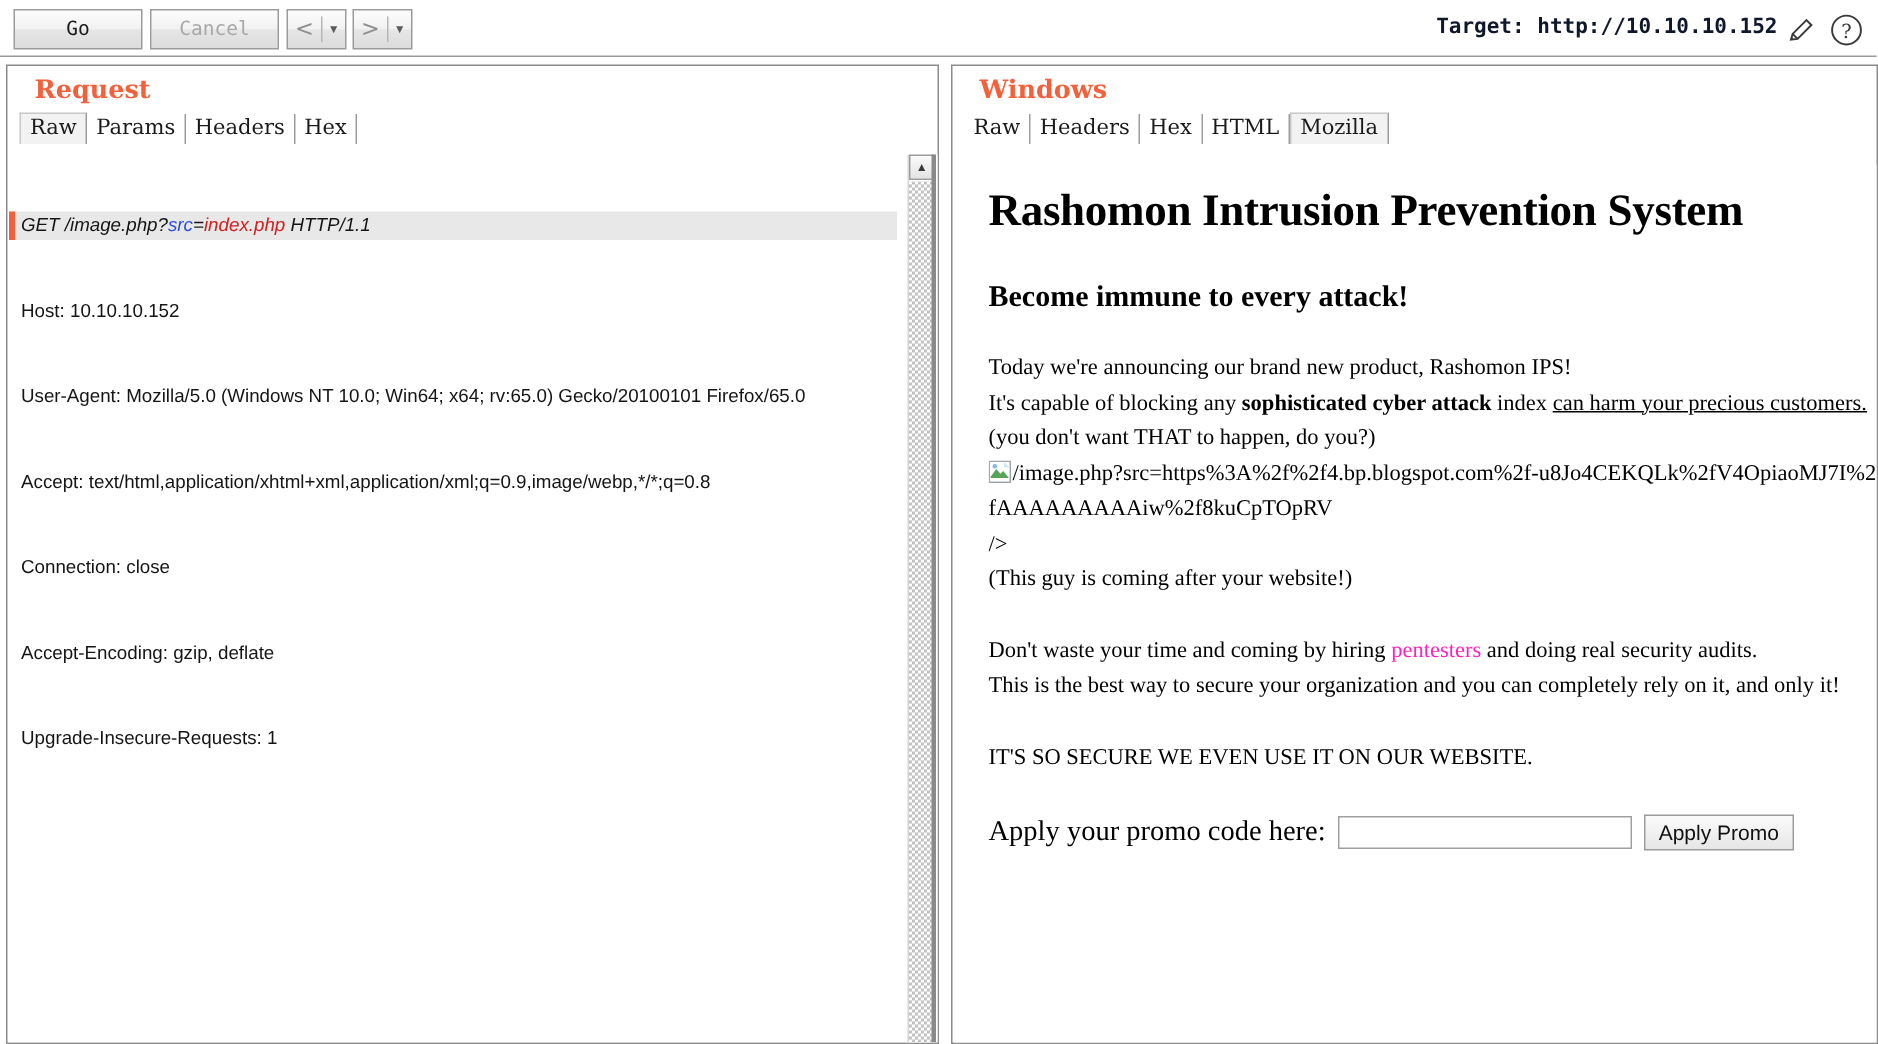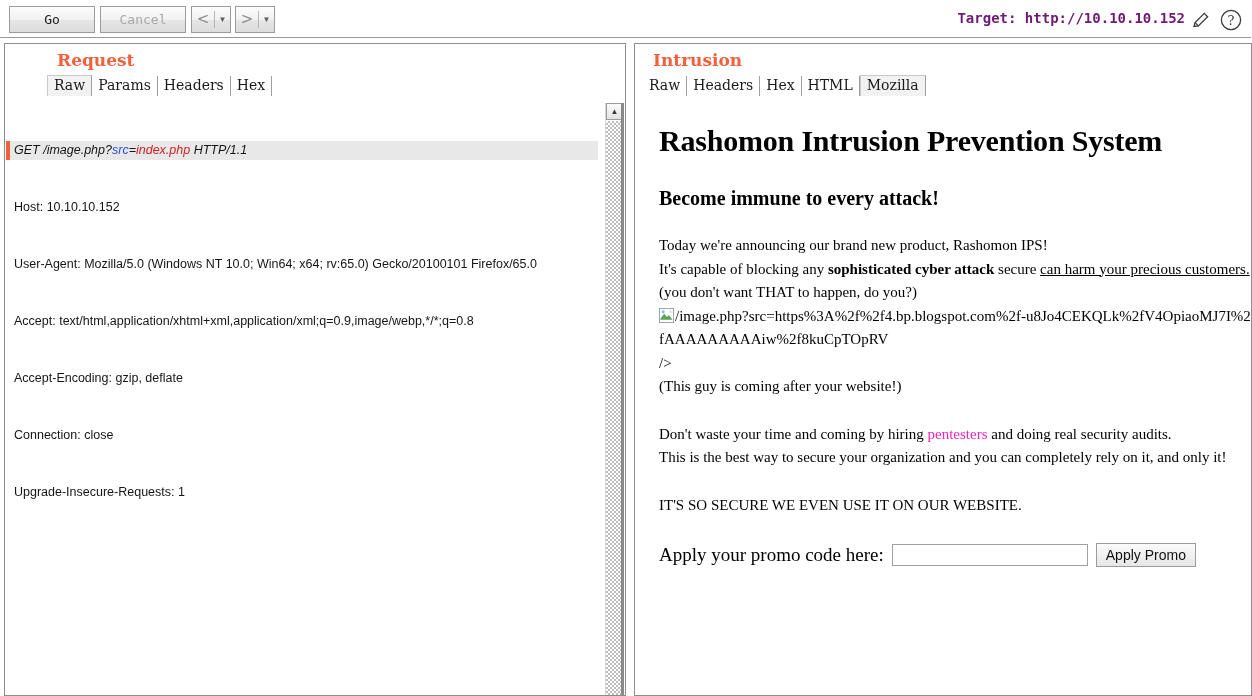--- a/index.html
+++ b/index.html
@@ -67,21 +67,21 @@
     color: #5a5a5a;
     line-height: 25px;
   }
 
   #target-label {
     position: absolute;
     right: 66px; top: 10px;
     font-family: "DejaVu Sans Mono", monospace;
     font-size: 14px;
     font-weight: bold;
-    color: #701a75;
+    color: #0f172a;
     letter-spacing: 0px;
     white-space: nowrap;
   }
   #edit-target-icon {
     position: absolute;
     right: 40px; top: 10px;
     width: 20px; height: 20px;
   }
   #help-icon {
     position: absolute;
@@ -91,21 +91,21 @@
 
   
   .panel {
     position: absolute;
     top: 43px;
     border: 1px solid #8c8c8c;
     box-sizing: border-box;
     background: #ffffff;
     overflow: hidden;
   }
-  #request-panel  { left: 4px;   width: 622px; height: 653px; padding-left: 34px; }
+  #request-panel  { left: 4px;   width: 622px; height: 653px; }
   #response-panel { left: 634px; width: 618px; height: 653px; }
 
   .panel-title {
     font-family: "DejaVu Serif", serif;
     font-weight: bold;
     font-size: 17px;
     color: #f2603c;
     margin: 6px 0 0 18px;
   }
 
@@ -317,52 +317,52 @@
     <div class="tab">Headers</div>
     <div class="tab">Hex</div>
   </div>
 
   <div id="request-body">
     <div id="req-text">
       <div class="reqline first"><span>GET /image.php?</span><span class="tok-param">src</span><span>=</span><span class="tok-value">index.php</span><span> HTTP/1.1</span></div>
       <div class="reqline">Host: 10.10.10.152</div>
       <div class="reqline">User-Agent: Mozilla/5.0 (Windows NT 10.0; Win64; x64; rv:65.0) Gecko/20100101 Firefox/65.0</div>
       <div class="reqline">Accept: text/html,application/xhtml+xml,application/xml;q=0.9,image/webp,*/*;q=0.8</div>
+      <div class="reqline">Connection: close</div>
       <div class="reqline">Accept-Encoding: gzip, deflate</div>
-      <div class="reqline">Connection: close</div>
       <div class="reqline">Upgrade-Insecure-Requests: 1</div>
     </div>
   </div>
 
   <div id="req-scrollbar">
     <div id="scroll-up-button">▲</div>
     <div id="scroll-track"></div>
     <div id="scroll-right-edge"></div>
   </div>
 </div>
 
 <div class="panel" id="response-panel">
 
-  <div class="panel-title">Intrusion</div>
+  <div class="panel-title">Windows</div>
 
   <div class="tabrow">
     <div class="tab">Raw</div>
     <div class="tab">Headers</div>
     <div class="tab">Hex</div>
     <div class="tab">HTML</div>
     <div class="tab active">Mozilla</div>
   </div>
 
   <div id="render-area">
     <div id="render-inner">
 
       <div id="render-h1">Rashomon Intrusion Prevention System</div>
       <div id="render-h3">Become immune to every attack!</div>
 
-      <div class="rp"><span>Today we're announcing our brand new product, Rashomon IPS!</span><br><span>It's capable of blocking any </span><span class="b">sophisticated cyber attack</span><span> secure </span><span class="u">can harm your precious customers.</span><span> (you don't want THAT to happen, do you?)</span></div>
+      <div class="rp"><span>Today we're announcing our brand new product, Rashomon IPS!</span><br><span>It's capable of blocking any </span><span class="b">sophisticated cyber attack</span><span> index </span><span class="u">can harm your precious customers.</span><span> (you don't want THAT to happen, do you?)</span></div>
 
       <div class="rp tight altwrap"><svg class="broken-img-icon" viewBox="0 0 16 16">
             <rect x="0.5" y="0.5" width="15" height="15" fill="#ffffff" stroke="#9aa0a6"></rect>
             <path d="M1.5 11.5 L5.5 6 L8.5 9.5 L10.5 7.5 L14.5 12.5 L1.5 12.5 Z" fill="#5aa45a"></path>
             <circle cx="4.5" cy="4" r="1.6" fill="#7fb7e8"></circle>
             <path d="M11 1 L15 5 L11 5 Z" fill="#d0e7f8"></path>
           </svg><span>/image.php?src=https%3A%2f%2f4.bp.blogspot.com%2f-u8Jo4CEKQLk%2fV4OpiaoMJ7I%2fAAAAAAAAAiw%2f8kuCpTOpRV</span><br><span>/&gt;</span></div>
 
       <div class="rp tight">(This guy is coming after your website!)</div>
 

